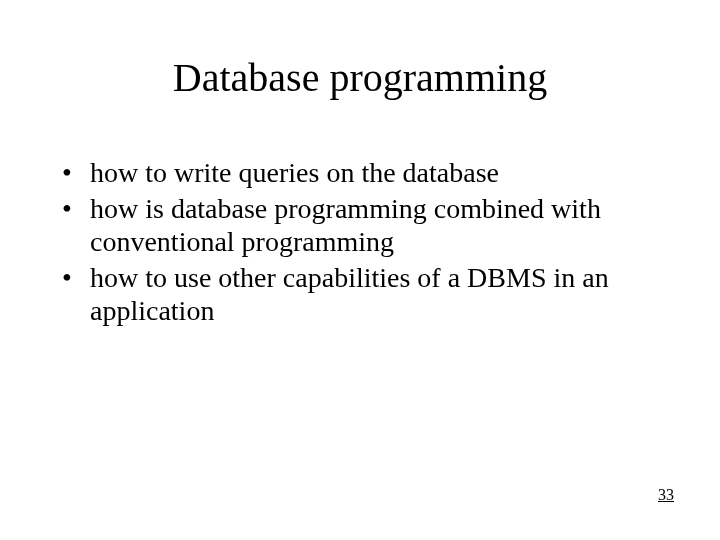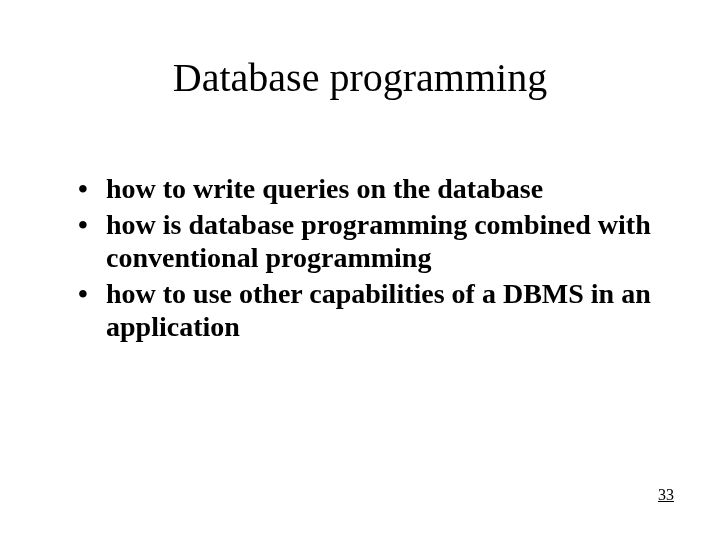--- a/index.html
+++ b/index.html
@@ -29,24 +29,23 @@
   }
   .body {
     position: absolute;
     top: 156px;
     left: 58px;
     width: 612px;
     font-size: 28px;
     line-height: 1.2;
   }
   .body ul {
-    margin: 16px;
+    margin: 0;
     padding: 0;
     list-style: none;
-    font-weight: bold;
   }
   .body li {
     position: relative;
     padding-left: 32px;
     margin: 0 0 2px 0;
   }
   .body li::before {
     content: "•";
     position: absolute;
     left: 4px;

